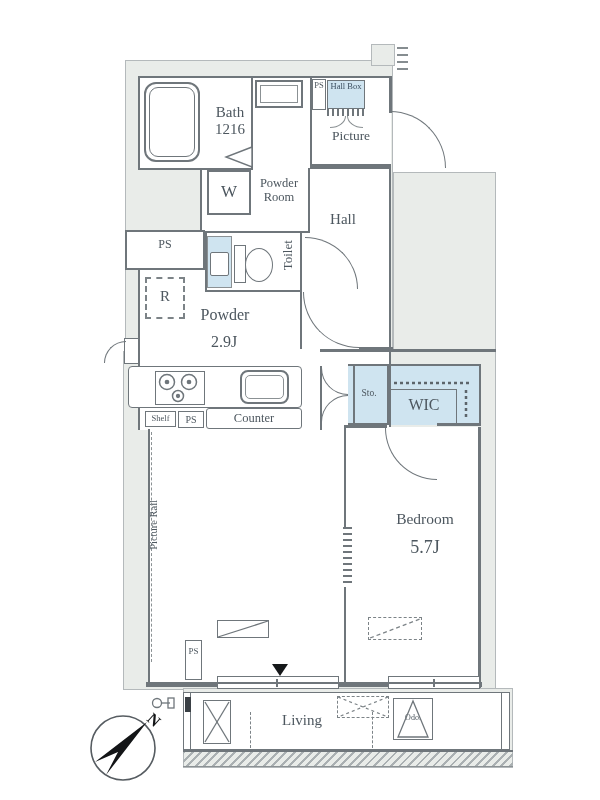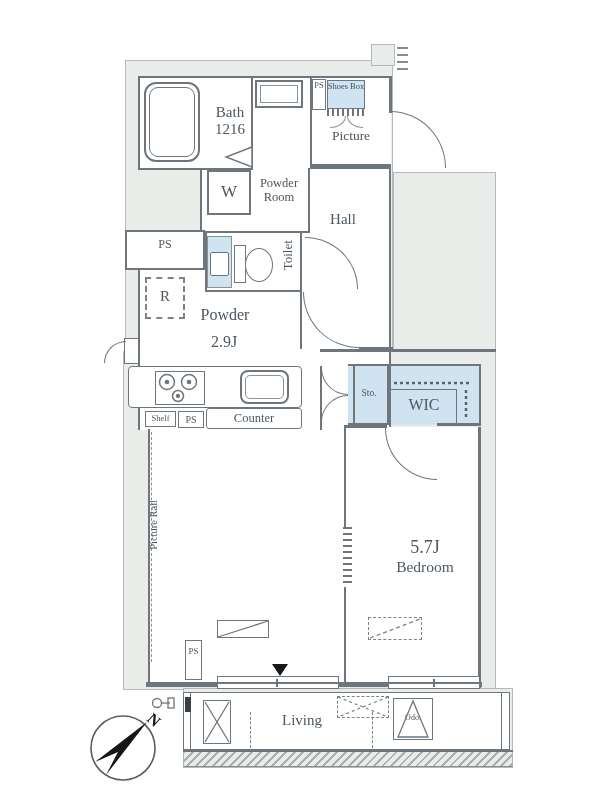--- a/index.html
+++ b/index.html
@@ -98,21 +98,21 @@
   <div class="arc" style="left:303px;top:292px;width:56px;height:56px;border-left:1.4px solid #6f767b;border-bottom:1.4px solid #6f767b;border-bottom-left-radius:100% 100%;"></div>
   <div class="arc" style="left:385px;top:428px;width:52px;height:52px;border-left:1.4px solid #6f767b;border-bottom:1.4px solid #6f767b;border-bottom-left-radius:100% 100%;"></div>
   <div class="arc" style="left:321px;top:368px;width:27px;height:27px;border-left:1.4px solid #6f767b;border-bottom:1.4px solid #6f767b;border-bottom-left-radius:100% 100%;"></div>
   <div class="arc" style="left:321px;top:395px;width:27px;height:27px;border-left:1.4px solid #6f767b;border-top:1.4px solid #6f767b;border-top-left-radius:100% 100%;"></div>
   <div class="fix" style="left:124px;top:338px;width:15px;height:26px;"></div>
   <div class="arc" style="left:104px;top:341px;width:22px;height:22px;border-top:1.4px solid #6f767b;border-left:1.4px solid #6f767b;border-top-left-radius:100% 100%;"></div>
 
   <div class="fix" style="left:312px;top:79px;width:14px;height:31px;"></div>
   <div class="lbl break" style="left:313.5px;top:81px;width:11px;font-size:8.5px;">PS</div>
   <div class="blue" style="position:absolute;left:327px;top:80px;width:38px;height:29px;border:1px solid #6f767b;box-sizing:border-box;"></div>
-  <div class="lbl" style="left:327px;top:82px;width:38px;font-size:8.5px;color:#3c4f60;">Shoes Box</div>
+  <div class="lbl" style="left:327px;top:82px;width:38px;font-size:8.5px;color:#3c4f60;">Hall Box</div>
   <div class="stripes" style="left:327px;top:109px;width:38px;height:7px;"></div>
   <div class="arc" style="left:330px;top:116px;width:16px;height:12px;border-bottom:1px solid #8b9194;border-right:1px solid #8b9194;border-bottom-right-radius:100% 100%;"></div>
   <div class="arc" style="left:347px;top:116px;width:16px;height:12px;border-bottom:1px solid #8b9194;border-left:1px solid #8b9194;border-bottom-left-radius:100% 100%;"></div>
 
   <div class="fix" style="left:185px;top:640px;width:17px;height:40px;"></div>
   <div class="lbl break" style="left:187.5px;top:646px;width:12px;font-size:9px;">PS</div>
   <div class="fix" style="left:217px;top:620px;width:52px;height:18px;"></div>
   <div class="dashbox" style="left:368px;top:617px;width:54px;height:23px;"></div>
   <div style="position:absolute;left:151px;top:432px;width:0;height:230px;border-left:1.5px dashed #8b9194;"></div>
 
@@ -140,21 +140,21 @@
     <span style="display:block;text-align:center;">Bath</span>
     <span style="display:block;">1216</span>
   </div>
   <div class="lbl" style="left:315px;top:128px;width:72px;font-size:13.5px;">Picture</div>
   <div class="lbl" style="left:250px;top:176px;width:58px;font-size:12.5px;">Powder Room</div>
   <div class="lbl" style="left:315px;top:211px;width:56px;font-size:15px;">Hall</div>
   <div class="lbl rot" style="left:266px;top:248px;width:44px;font-size:13px;">Toilet</div>
   <div class="lbl" style="left:138px;top:238px;width:54px;font-size:12px;">PS</div>
   <div class="lbl" style="left:180px;top:306px;width:90px;font-size:16px;">Powder</div>
   <div class="lbl" style="left:194px;top:333px;width:60px;font-size:16px;">2.9J</div>
-  <div class="lbl" style="left:380px;top:510px;width:90px;font-size:15.5px;margin-top:48px;">Bedroom</div>
+  <div class="lbl" style="left:380px;top:510px;width:90px;font-size:15.5px;">Bedroom</div>
   <div class="lbl" style="left:382px;top:537px;width:86px;font-size:18px;">5.7J</div>
   <div class="lbl" style="left:270px;top:712px;width:64px;font-size:15px;">Living</div>
   <div class="lbl" style="left:400px;top:396px;width:48px;font-size:16px;">WIC</div>
   <div class="lbl" style="left:352px;top:388px;width:34px;font-size:9.5px;">Sto.</div>
   <div class="lbl rot" style="left:100px;top:519px;width:108px;font-size:10.5px;">Picture Rail</div>
 
   <svg class="overlay" width="600" height="800" viewBox="0 0 600 800">
     <polygon points="252,147 226,157 252,167" fill="#ffffff" stroke="#6f767b" stroke-width="1.4"></polygon>
     <g stroke="#6f767b" stroke-width="1.5" fill="#ffffff">
       <circle cx="167" cy="382" r="7.5"></circle>

